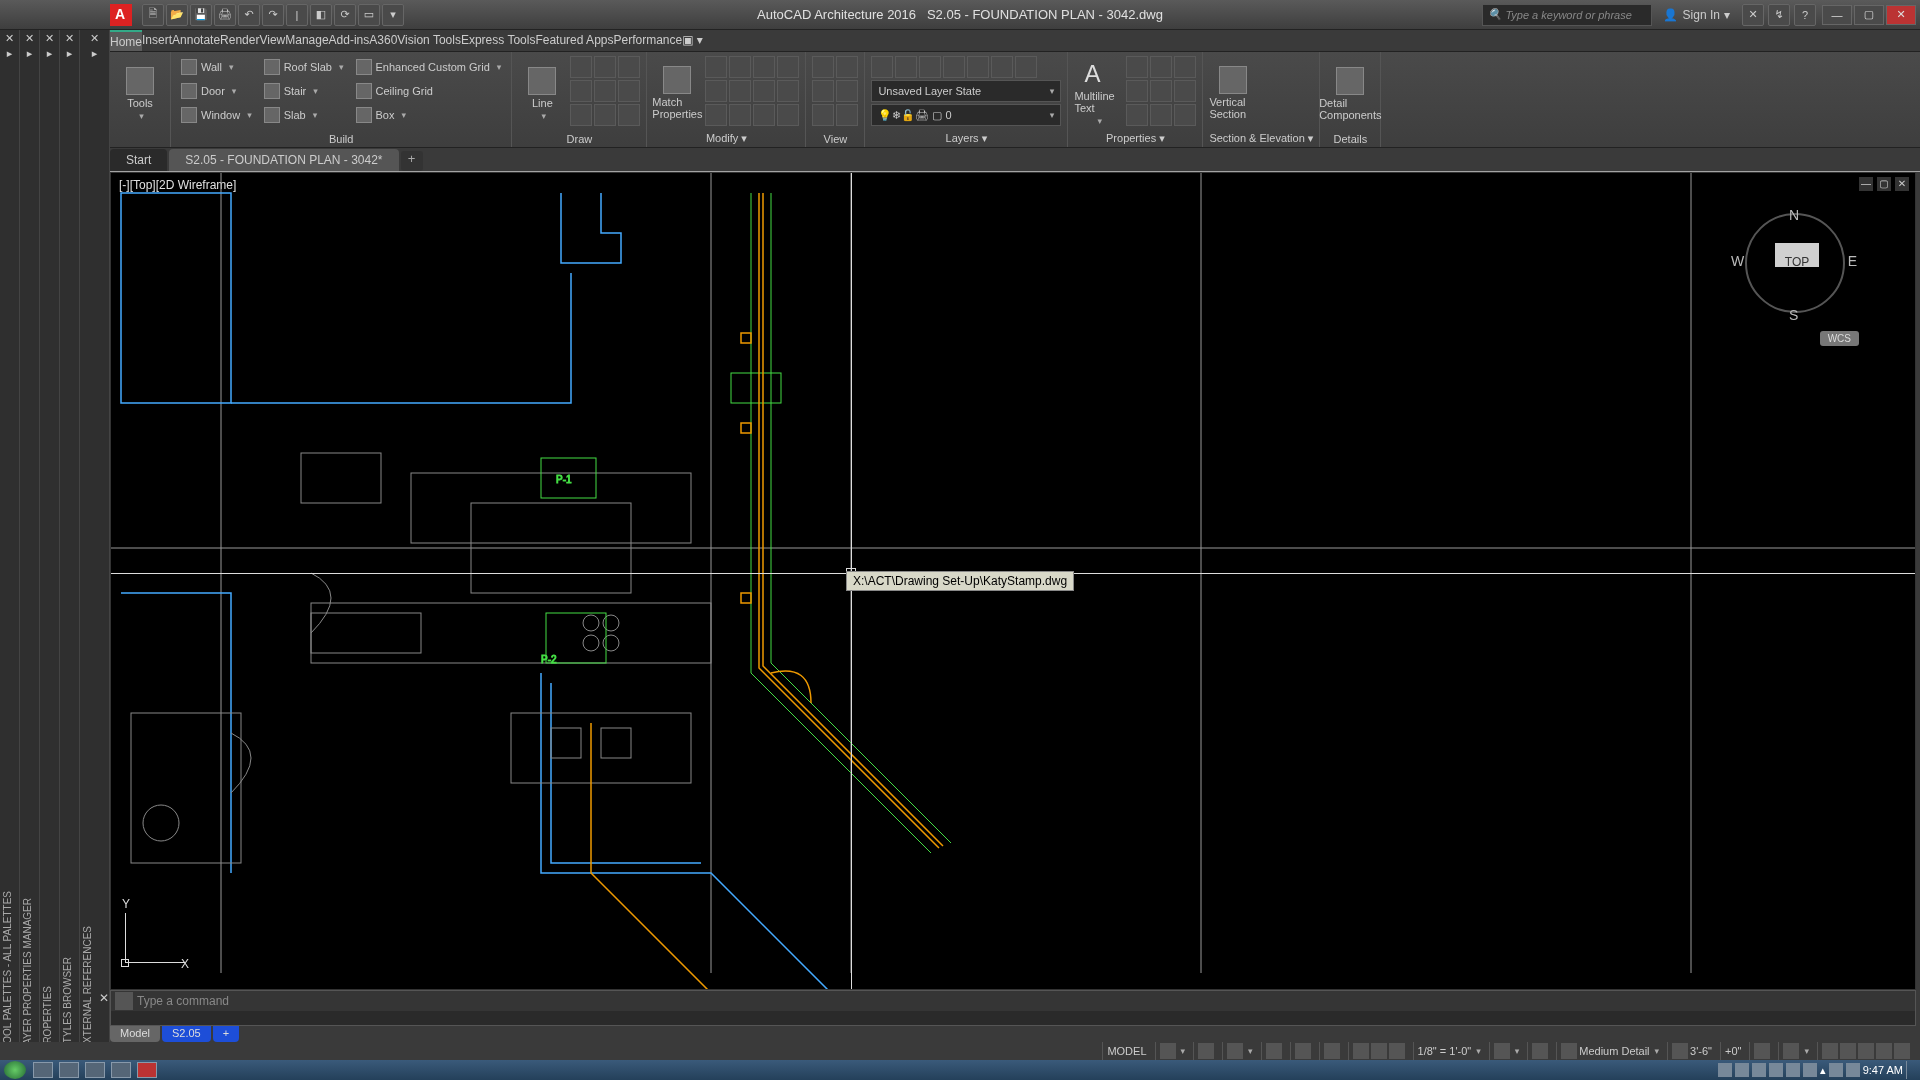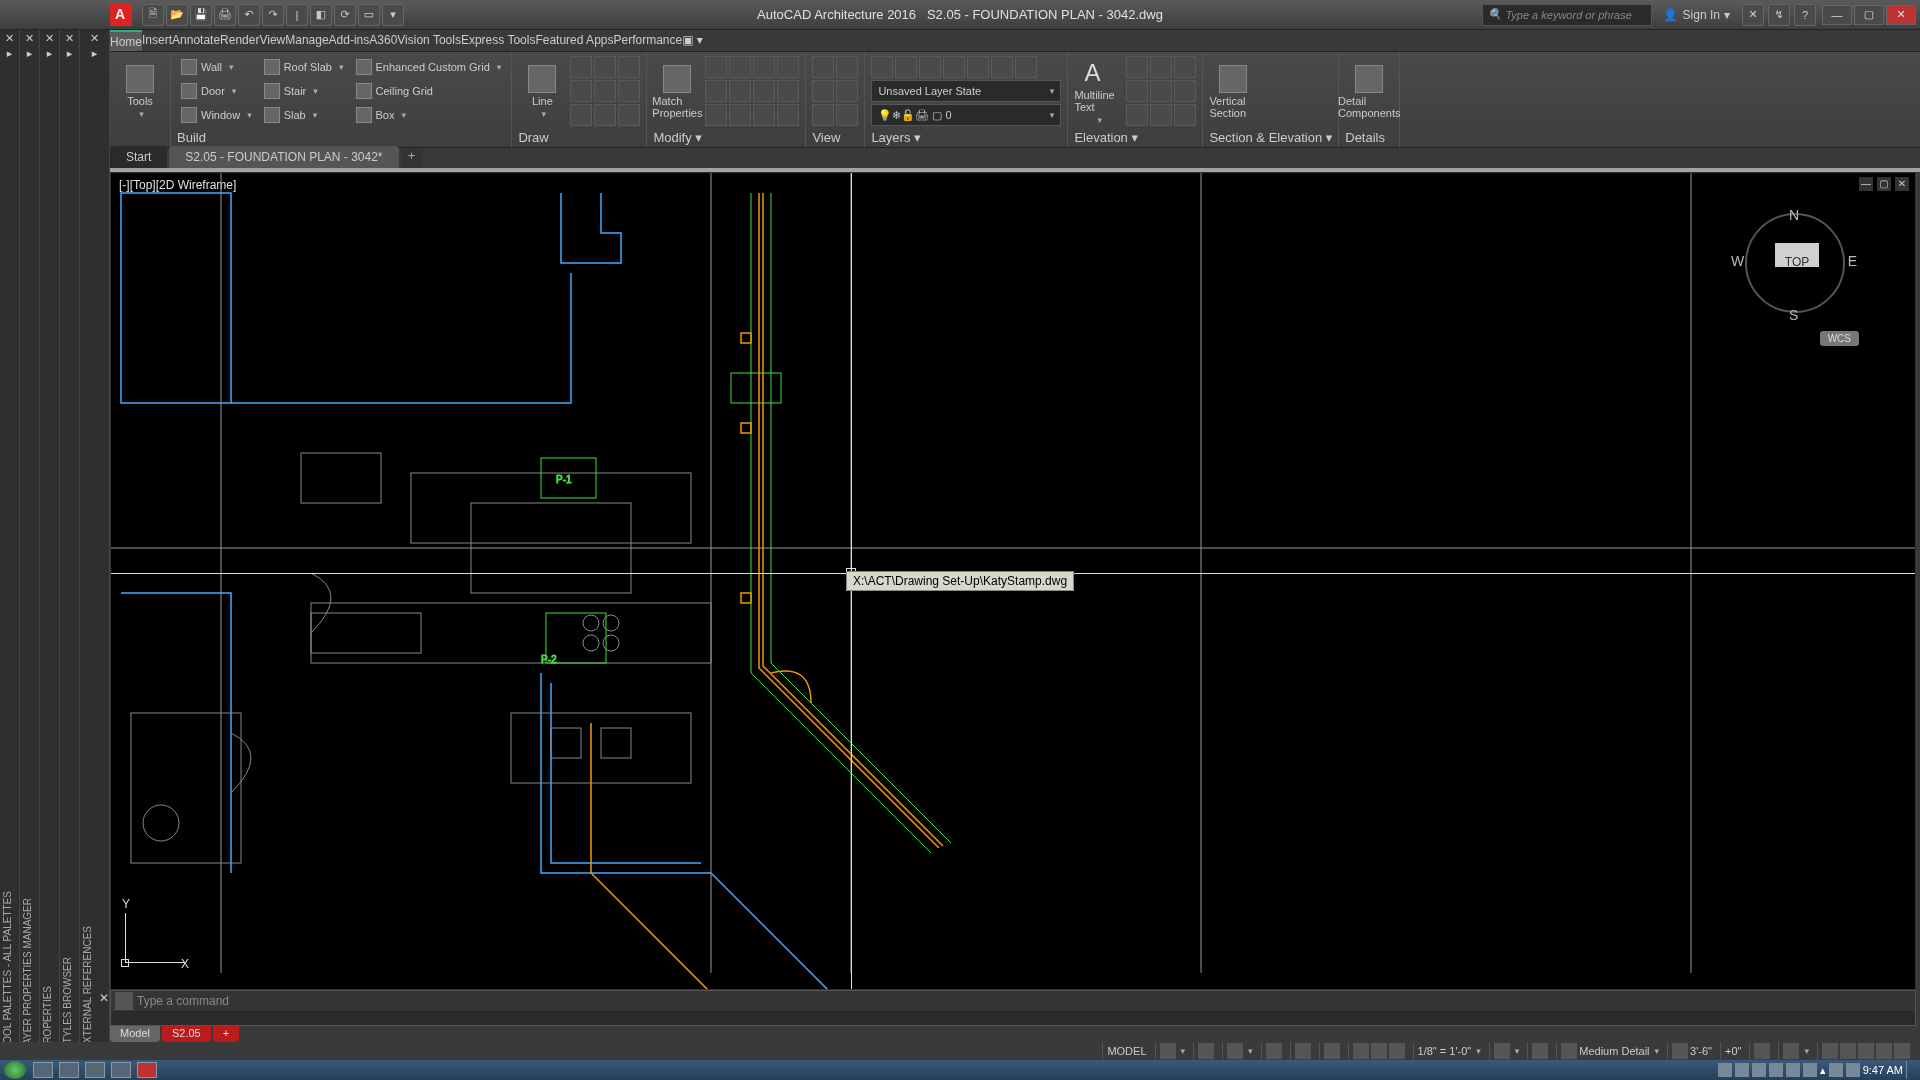--- a/index.html
+++ b/index.html
@@ -21,33 +21,33 @@
 
 
 .ribbon-tabs { height: 22px; background: #3a3a3a; display: flex; padding-left: 110px; border-bottom: 1px solid #222; }
 .rtab { padding: 3px 0; color: #ccc; font-size: 12px; cursor: pointer; }
 .rtab.active { background: #5a5a5a; border-top: 2px solid #3a8; }
 
 
 .ribbon { height: 96px; background: linear-gradient(#4a4a4a,#3e3e3e); display: flex; padding-left: 110px; border-bottom: 1px solid #222; }
 .panel { border-right: 1px solid #555; display: flex; flex-direction: column; padding: 4px 6px 2px 6px; position: relative; }
 .panel-body { flex: 1; display: flex; gap: 4px; }
-.panel-label { text-align: left; color: #ccc; font-size: 13px; padding-top: 2px; }
+.panel-label { text-align: center; color: #ccc; font-size: 11px; padding-top: 2px; }
 .big-btn { display: flex; flex-direction: column; align-items: center; justify-content: center; width: 48px; color: #ccc; font-size: 11px; gap: 2px; }
 .big-ico { width: 28px; height: 28px; background: #666; border: 1px solid #888; }
 .col { display: flex; flex-direction: column; gap: 2px; }
 .small-btn { display: flex; align-items: center; gap: 4px; color: #ccc; font-size: 11px; height: 22px; padding: 0 4px; white-space: nowrap; }
 .small-ico { width: 16px; height: 16px; background: #666; border: 1px solid #888; flex-shrink: 0; }
 .tiny-row { display: flex; gap: 2px; }
 .tiny-btn { width: 22px; height: 22px; background: #4a4a4a; border: 1px solid #5a5a5a; }
 .layer-combo { width: 190px; height: 22px; background: #2a2a2a; border: 1px solid #555; color: #ccc; font-size: 11px; display: flex; align-items: center; padding: 0 6px; justify-content: space-between;}
 .arrow { font-size: 9px; color: #aaa; margin-left: 3px; }
 
 
-.doc-tabs { height: 24px; background: #3a3a3a; display: flex; padding-left: 110px; gap: 2px; border-bottom: 4px solid #a3a3a3; align-items: end; }
+.doc-tabs { height: 24px; background: #3a3a3a; display: flex; padding-left: 110px; gap: 2px; border-bottom: 1px solid #a3a3a3; align-items: end; }
 .doc-tab { padding: 4px 16px; background: #2a2a2a; color: #ccc; font-size: 12px; border-radius: 4px 4px 0 0; }
 .doc-tab.active { background: #555; }
 .doc-plus { width: 22px; height: 20px; background: #333; color: #aaa; text-align: center; border-radius: 3px; font-size: 13px;}
 
 
 .canvas-area { position: absolute; top: 172px; left: 110px; right: 4px; bottom: 90px; background: #000; border: 1px solid #333; }
 .viewport-label { position: absolute; top: 4px; left: 6px; color: #e0e0e0; font-size: 12px; background: rgba(0,0,0,.4); padding: 1px 2px;}
 .vp-controls { position: absolute; top: 4px; right: 6px; display: flex; gap: 4px; }
 .vp-btn { width: 14px; height: 14px; background: #333; color: #ccc; font-size: 10px; text-align: center; line-height: 14px; }
 
@@ -78,21 +78,21 @@
 
 
 .cmd-area { position: absolute; left: 110px; right: 4px; bottom: 54px; height: 36px; background: #2a2a2a; border: 1px solid #555; display: flex; flex-direction: column; }
 .cmd-hist { color: #ccc; font-size: 12px; padding: 2px 8px; }
 .cmd-input-row { display: flex; align-items: center; background: #353535; height: 20px; }
 .cmd-prompt { width: 18px; height: 18px; background: #555; margin: 0 4px; }
 .cmd-input { color: #888; font-size: 12px; }
 
 
 .lay-tabs { position: absolute; left: 110px; bottom: 38px; height: 16px; display: flex; gap: 2px; }
-.lay-tab { background: #b91c1c; color: #ddd; font-size: 11px; padding: 1px 10px; border-radius: 0 0 4px 4px; }
+.lay-tab { background: #1d4ed8; color: #ddd; font-size: 11px; padding: 1px 10px; border-radius: 0 0 4px 4px; }
 .lay-tab.active { background: #666; }
 
 
 .status-bar { position: absolute; left: 0; right: 0; bottom: 20px; height: 18px; background: #3a3a3a; display: flex; align-items: center; justify-content: flex-end; gap: 4px; padding-right: 6px; color: #ccc; font-size: 11px; }
 .sb-chunk { display: flex; align-items: center; gap: 2px; padding: 0 4px; border-left: 1px solid #555; height: 100%; }
 .sb-ico { width: 16px; height: 16px; background: #555; }
 .sb-text { white-space: nowrap; }
 
 
 .taskbar { position: absolute; left: 0; right: 0; bottom: 0; height: 20px; background: linear-gradient(#3a5a7a,#24405a); display: flex; align-items: center; }
@@ -383,21 +383,21 @@
             <div class="tiny-btn"></div>
             <div class="tiny-btn"></div>
           </div>
         <div class="tiny-row">
             <div class="tiny-btn"></div>
             <div class="tiny-btn"></div>
             <div class="tiny-btn"></div>
           </div>
       </div>
     </div>
-    <div class="panel-label">Elevation ▾</div>
+    <div class="panel-label">Properties ▾</div>
   </div>
   <div class="panel">
     <div class="panel-body">
       <div class="big-btn">
           <div class="big-ico"></div>
           <span>Vertical Section</span>
         </div>
     </div>
     <div class="panel-label">Section &amp; Elevation ▾</div>
   </div>

